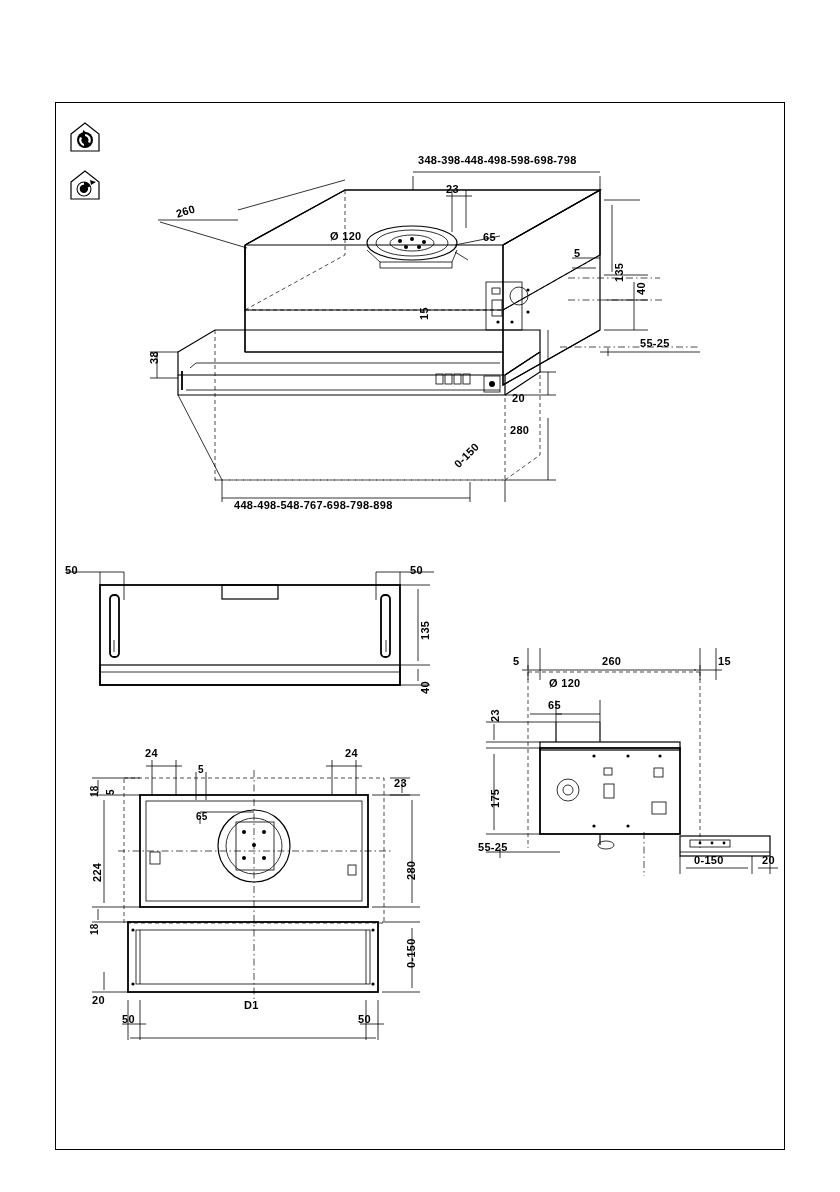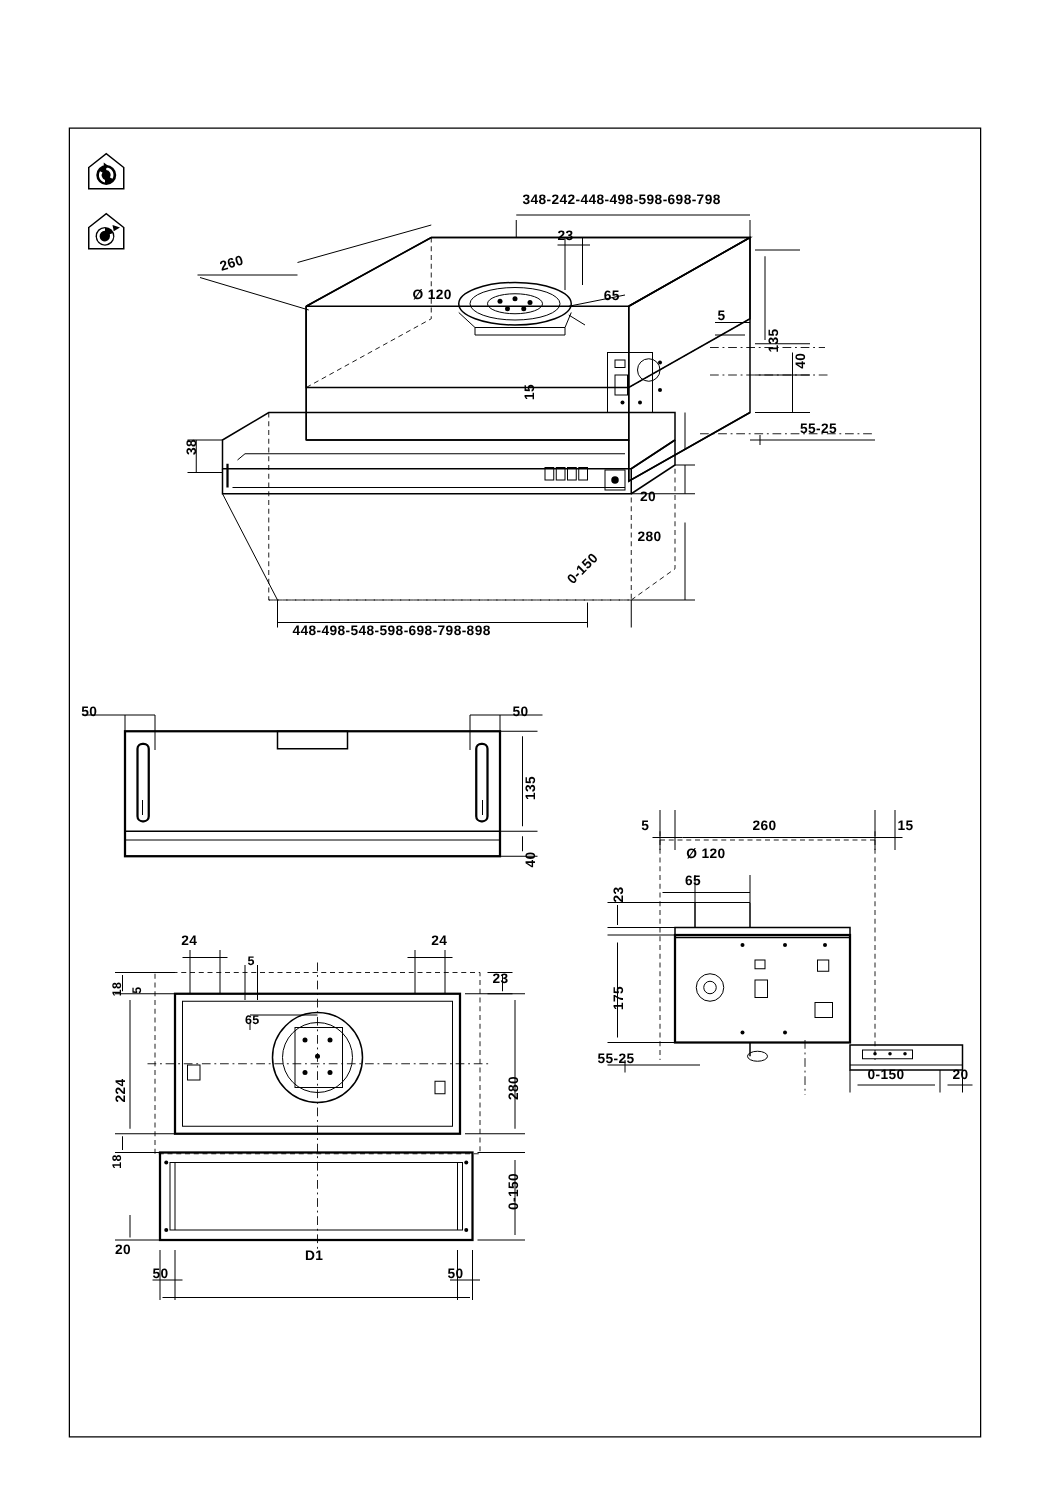--- a/index.html
+++ b/index.html
@@ -314,35 +314,35 @@
       <path class="ln thin" d="M500 848 L500 858"></path>
 
       <path class="ln thin" d="M680 856 L680 874"></path>
       <path class="ln thin" d="M752 856 L752 874"></path>
       <path class="ln thin" d="M770 856 L770 874"></path>
       <path class="ln thin" d="M686 868 L748 868"></path>
       <path class="ln thin" d="M758 868 L778 868"></path>
     </g>
   </svg>
 
-  <div class="lbl" style="left:418px;top:155px;">348-242-448-498-598-698-798</div>
+  <div class="lbl" style="left:418px;top:155px;">348-398-448-498-598-698-798</div>
   <div class="lbl" style="left:176px;top:206px;transform:rotate(-17deg);">260</div>
   <div class="lbl" style="left:330px;top:231px;">Ø 120</div>
   <div class="lbl" style="left:446px;top:184px;">23</div>
   <div class="lbl" style="left:483px;top:232px;">65</div>
   <div class="lbl rot" style="left:614px;top:282px;transform:rotate(-90deg);">135</div>
   <div class="lbl" style="left:574px;top:248px;">5</div>
   <div class="lbl rot" style="left:636px;top:295px;transform:rotate(-90deg);">40</div>
   <div class="lbl" style="left:640px;top:338px;">55-25</div>
   <div class="lbl rot" style="left:419px;top:320px;transform:rotate(-90deg);">15</div>
   <div class="lbl rot" style="left:149px;top:364px;transform:rotate(-90deg);">38</div>
   <div class="lbl" style="left:512px;top:393px;">20</div>
   <div class="lbl" style="left:510px;top:425px;">280</div>
   <div class="lbl" style="left:452px;top:450px;transform:rotate(-45deg);">0-150</div>
-  <div class="lbl" style="left:234px;top:500px;">448-498-548-598-698-798-898</div>
+  <div class="lbl" style="left:234px;top:500px;">448-498-548-767-698-798-898</div>
 
   <div class="lbl" style="left:65px;top:565px;">50</div>
   <div class="lbl" style="left:410px;top:565px;">50</div>
   <div class="lbl rot" style="left:420px;top:640px;transform:rotate(-90deg);">135</div>
   <div class="lbl rot" style="left:420px;top:694px;transform:rotate(-90deg);">40</div>
 
   <div class="lbl" style="left:145px;top:748px;">24</div>
   <div class="lbl" style="left:345px;top:748px;">24</div>
   <div class="lbl sm" style="left:198px;top:765px;">5</div>
   <div class="lbl rot sm" style="left:90px;top:797px;transform:rotate(-90deg);">18</div>

